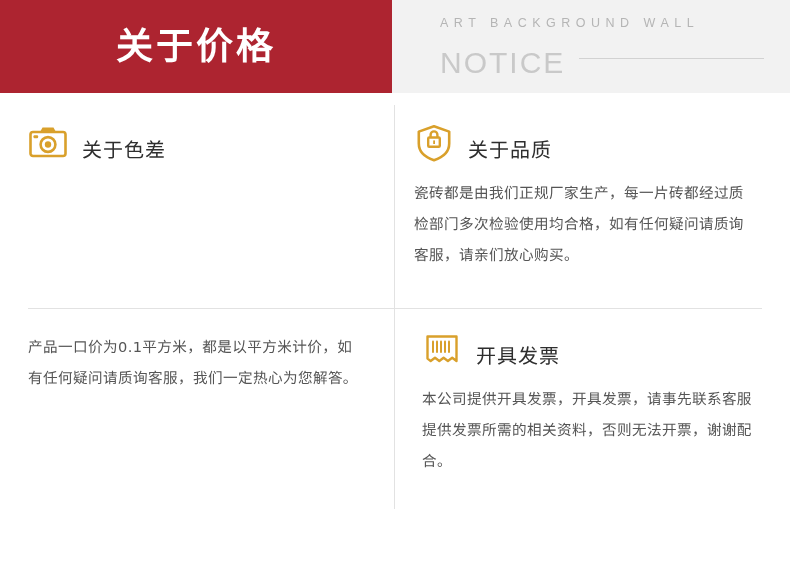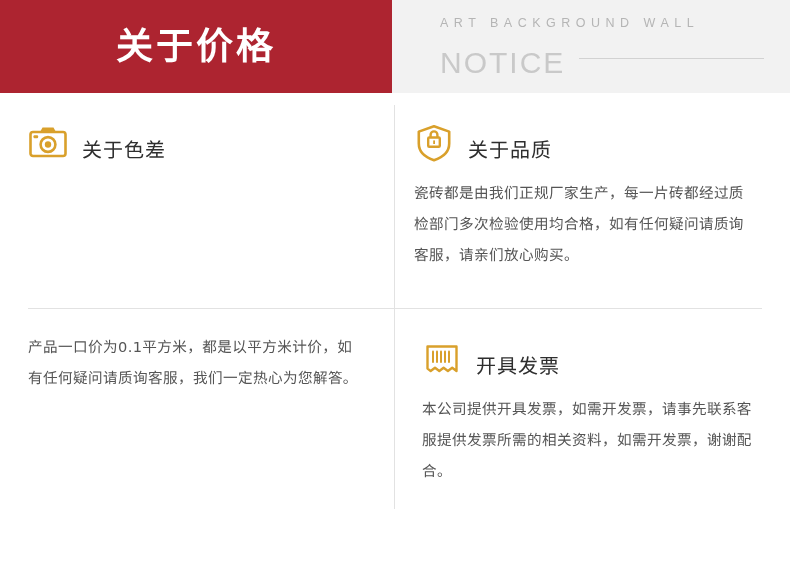--- a/index.html
+++ b/index.html
@@ -110,21 +110,21 @@
   }
 
   .cell {
     position: absolute;
     width: 340px;
     box-sizing: border-box;
   }
   .cell-r1c1 { left: 28px;  top: 22px; }
   .cell-r1c2 { left: 414px; top: 22px; }
   .cell-r2c1 { left: 28px;  top: 238px; }
-  .cell-r2c2 { left: 422px; top: 238px; }
+  .cell-r2c2 { left: 422px; top: 228px; }
 
   .cell-head {
     display: flex;
     align-items: flex-end;
     height: 48px;
     margin-bottom: 14px;
   }
   .cell-icon {
     width: 40px;
     height: 40px;
@@ -222,17 +222,17 @@
               <path d="M11 12.5 L11 23"></path>
               <path d="M15 12.5 L15 23"></path>
               <path d="M19 12.5 L19 23"></path>
               <path d="M23 12.5 L23 23"></path>
               <path d="M27 12.5 L27 23"></path>
             </g>
           </svg>
         </div>
         <div class="cell-title">开具发票</div>
       </div>
-      <div class="cell-body">本公司提供开具发票，如需开发票，请事先联系客服提供发票所需的相关资料，如需开发票，谢谢配合。</div>
+      <div class="cell-body">本公司提供开具发票，开具发票，请事先联系客服提供发票所需的相关资料，否则无法开票，谢谢配合。</div>
     </div>
 
   </div>
 </div>
 
 </body></html>

